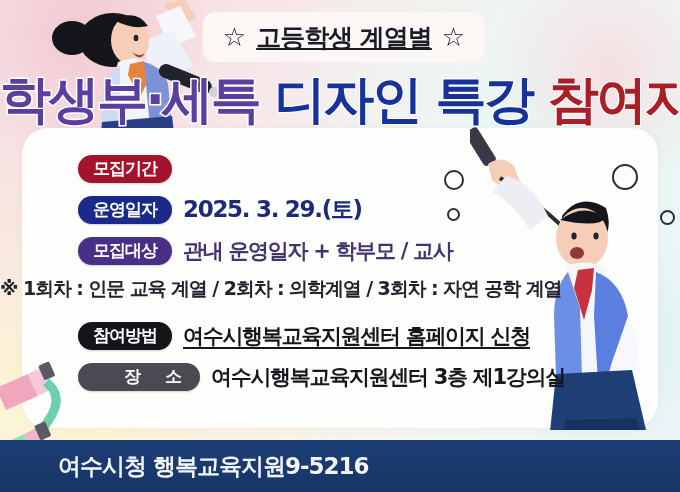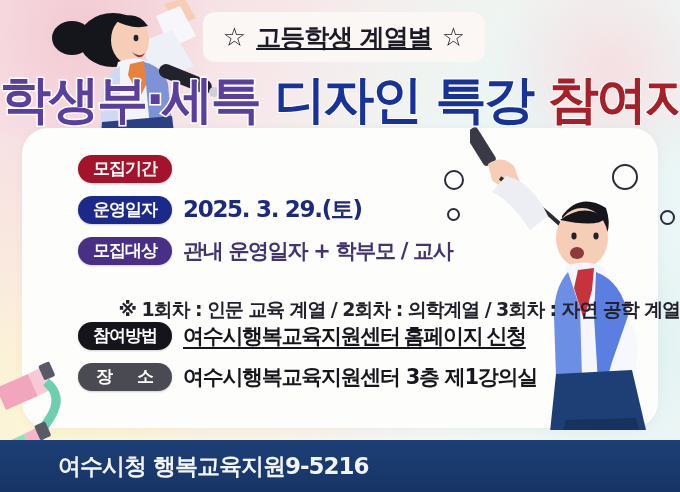--- a/index.html
+++ b/index.html
@@ -60,30 +60,30 @@
   
   .rows{position:absolute;left:14px;top:148px;width:680px;}
   .row{display:flex;align-items:center;height:41px;padding-left:64px;}
   .pill{
     min-width:94px;height:28px;border-radius:14px;color:#fff;
     display:flex;align-items:center;justify-content:center;
     font-size:17px;font-weight:bold;letter-spacing:-1px;
     font-family:"DejaVu Sans","Liberation Sans",sans-serif;
     box-shadow:0 1px 2px rgba(0,0,0,.18);
   }
-  .pill-spaced{letter-spacing:9px;text-indent:9px;}
+  .pill-spaced{letter-spacing:9px;text-indent:9px;padding-left:28px;}
   .val{
     margin-left:11px;font-size:23px;font-weight:bold;letter-spacing:-1.3px;
     white-space:nowrap;font-family:"DejaVu Sans","Liberation Sans",sans-serif;
   }
   .val-sm{font-size:21px;}
   .val-u{text-decoration:underline;text-underline-offset:4px;text-decoration-thickness:1.5px;}
 
   .note{
-    position:absolute;left:0;top:297px;width:680px;text-align:right;
+    position:absolute;left:0;top:276px;width:680px;text-align:left;
     font-size:19px;font-weight:bold;color:#22222c;letter-spacing:-1.1px;
     white-space:nowrap;font-family:"DejaVu Sans","Liberation Sans",sans-serif;
   }
 
   
   .footer{
     position:absolute;left:0;bottom:0;width:680px;height:52px;
     background:linear-gradient(180deg,#1d3f76 0%, #173466 100%);
     display:flex;align-items:center;
   }
@@ -189,21 +189,21 @@
 
     <div class="row">
       <div class="pill" style="background:#4a2f86;">모집대상</div>
       <div class="val val-sm" style="color:#44346e;">관내 운영일자 + 학부모 / 교사</div>
     </div>
 
     <div class="row" style="height:44px;"></div>
 
     <div class="row">
       <div class="pill" style="background:#14141a;">참여방법</div>
-      <div class="val val-sm val-u" style="color:#16161c;font-family:Liberation Serif, serif;">여수시행복교육지원센터 홈페이지 신청</div>
+      <div class="val val-sm val-u" style="color:#16161c;">여수시행복교육지원센터 홈페이지 신청</div>
     </div>
 
     <div class="row">
       <div class="pill pill-spaced" style="background:#4a4a52;">장 소</div>
       <div class="val val-sm" style="color:#16161c;">여수시행복교육지원센터 3층 제1강의실</div>
     </div>
 
   </div>
 
   <div class="note">※ 1회차 : 인문 교육 계열 / 2회차 : 의학계열 / 3회차 : 자연 공학 계열</div>

